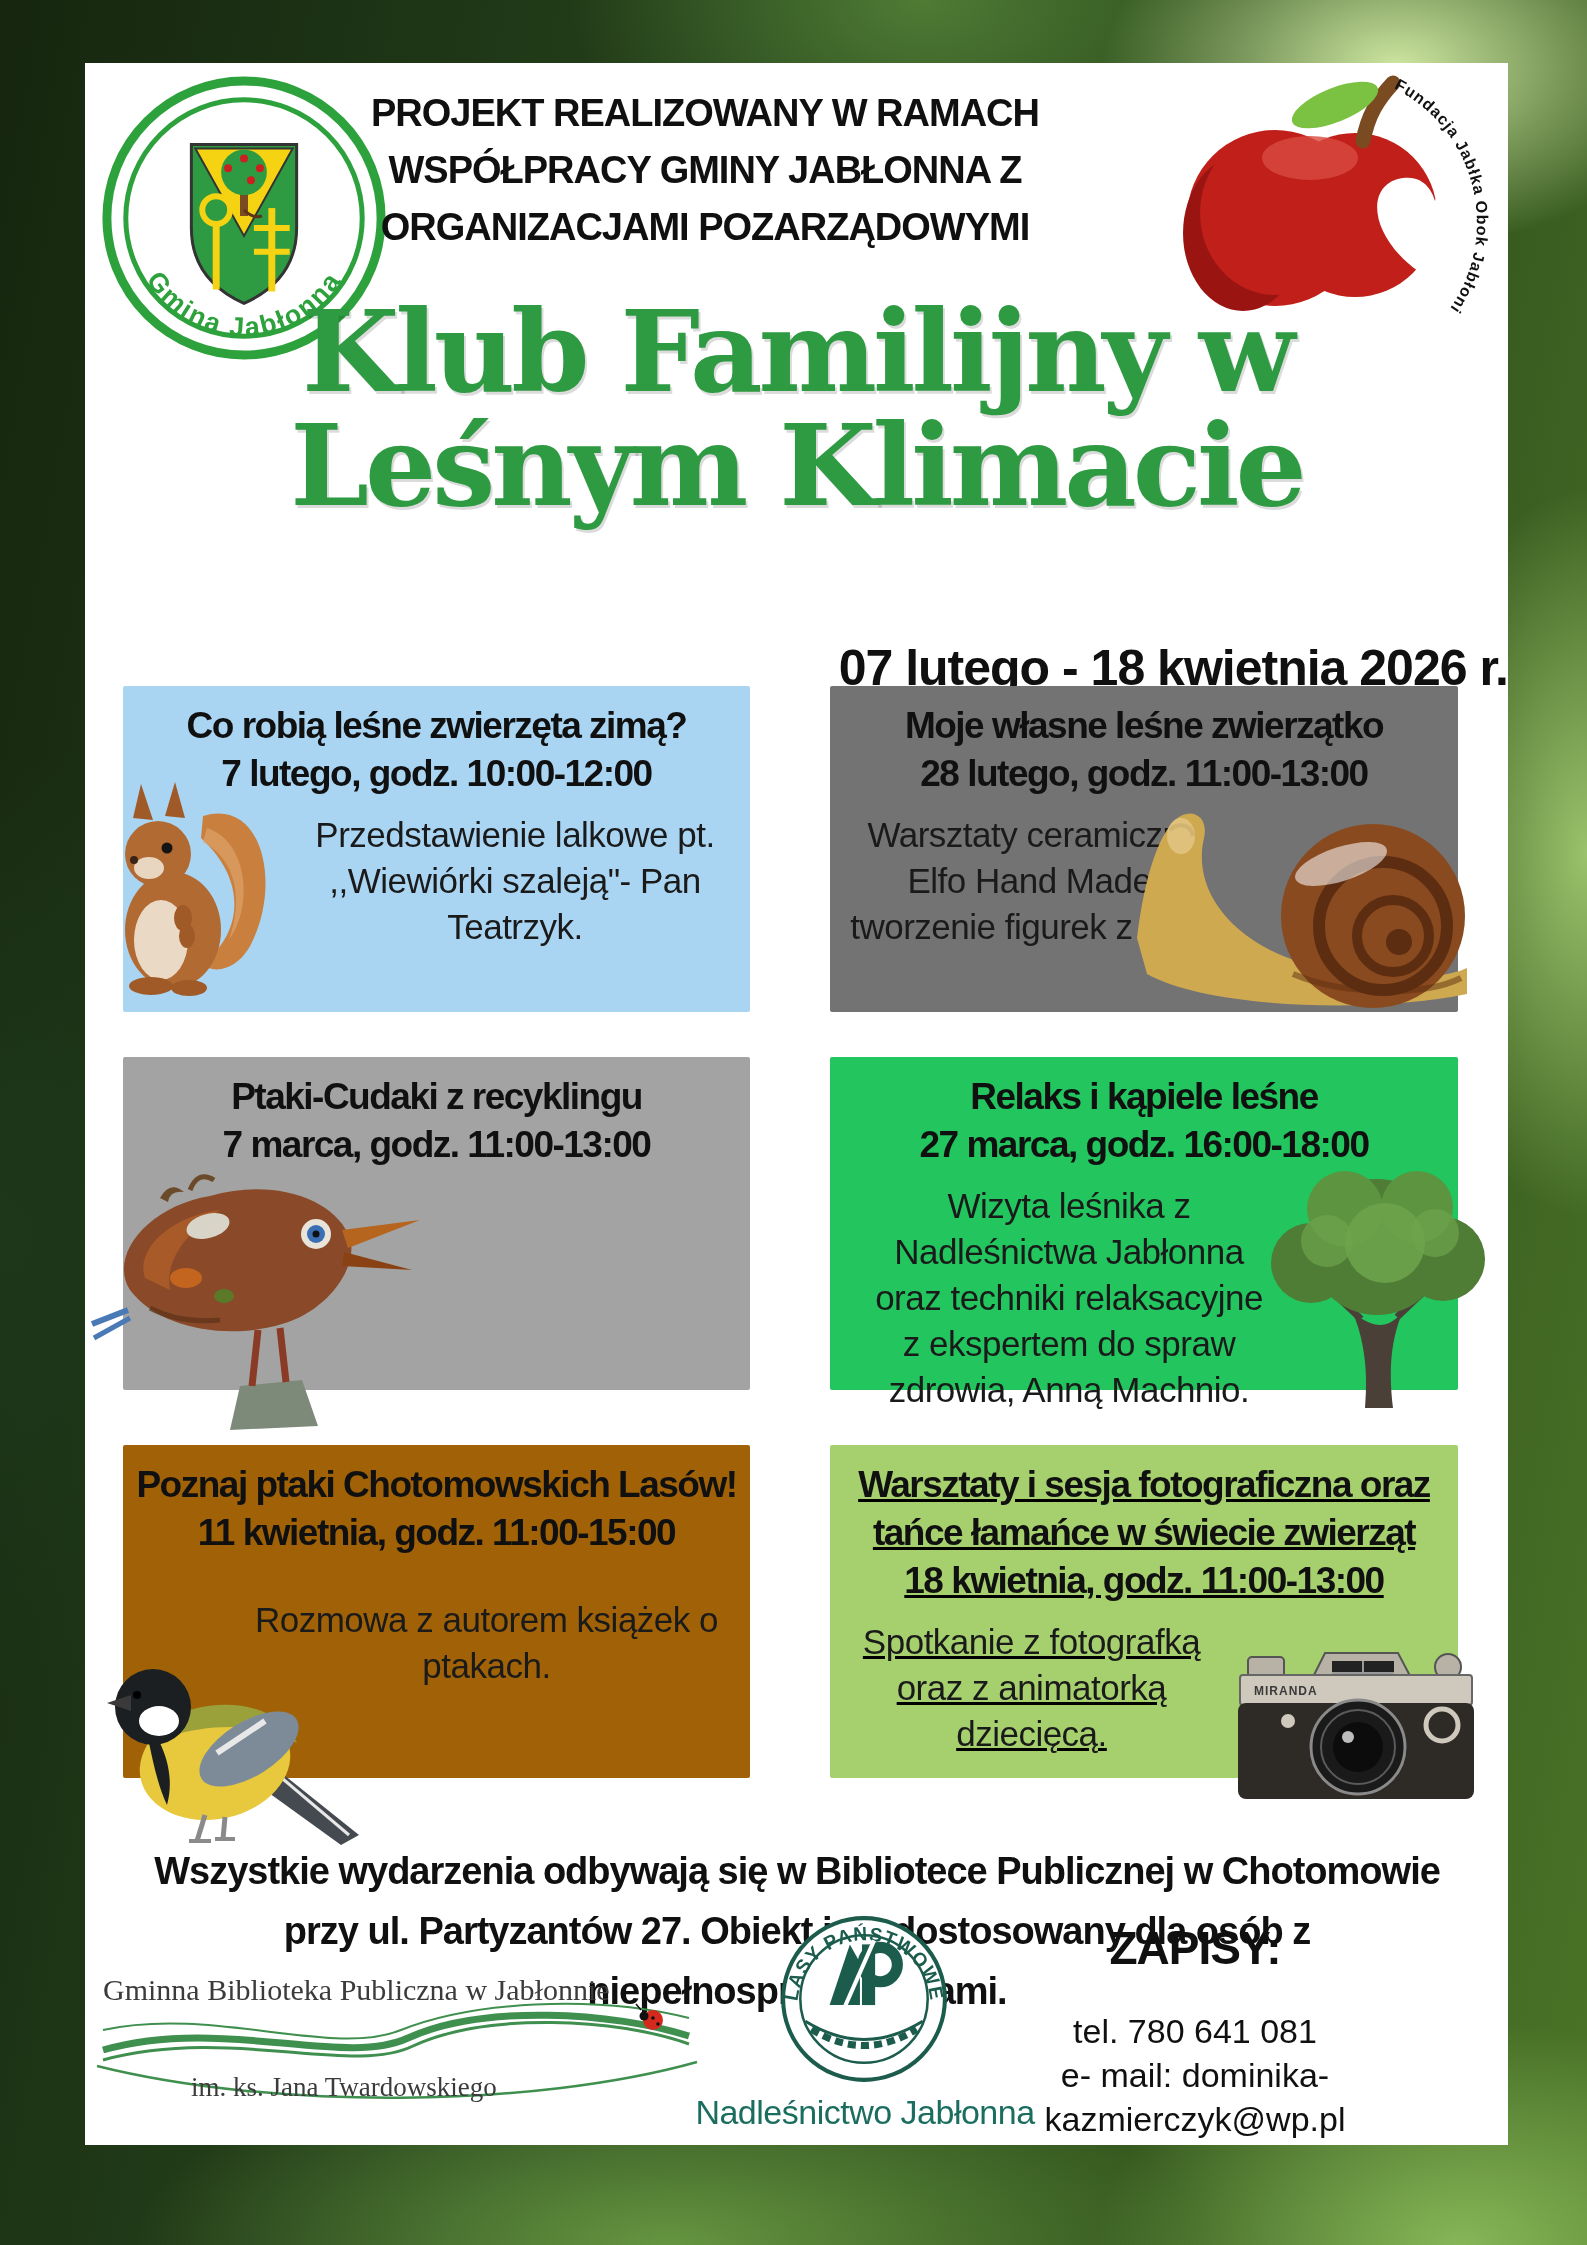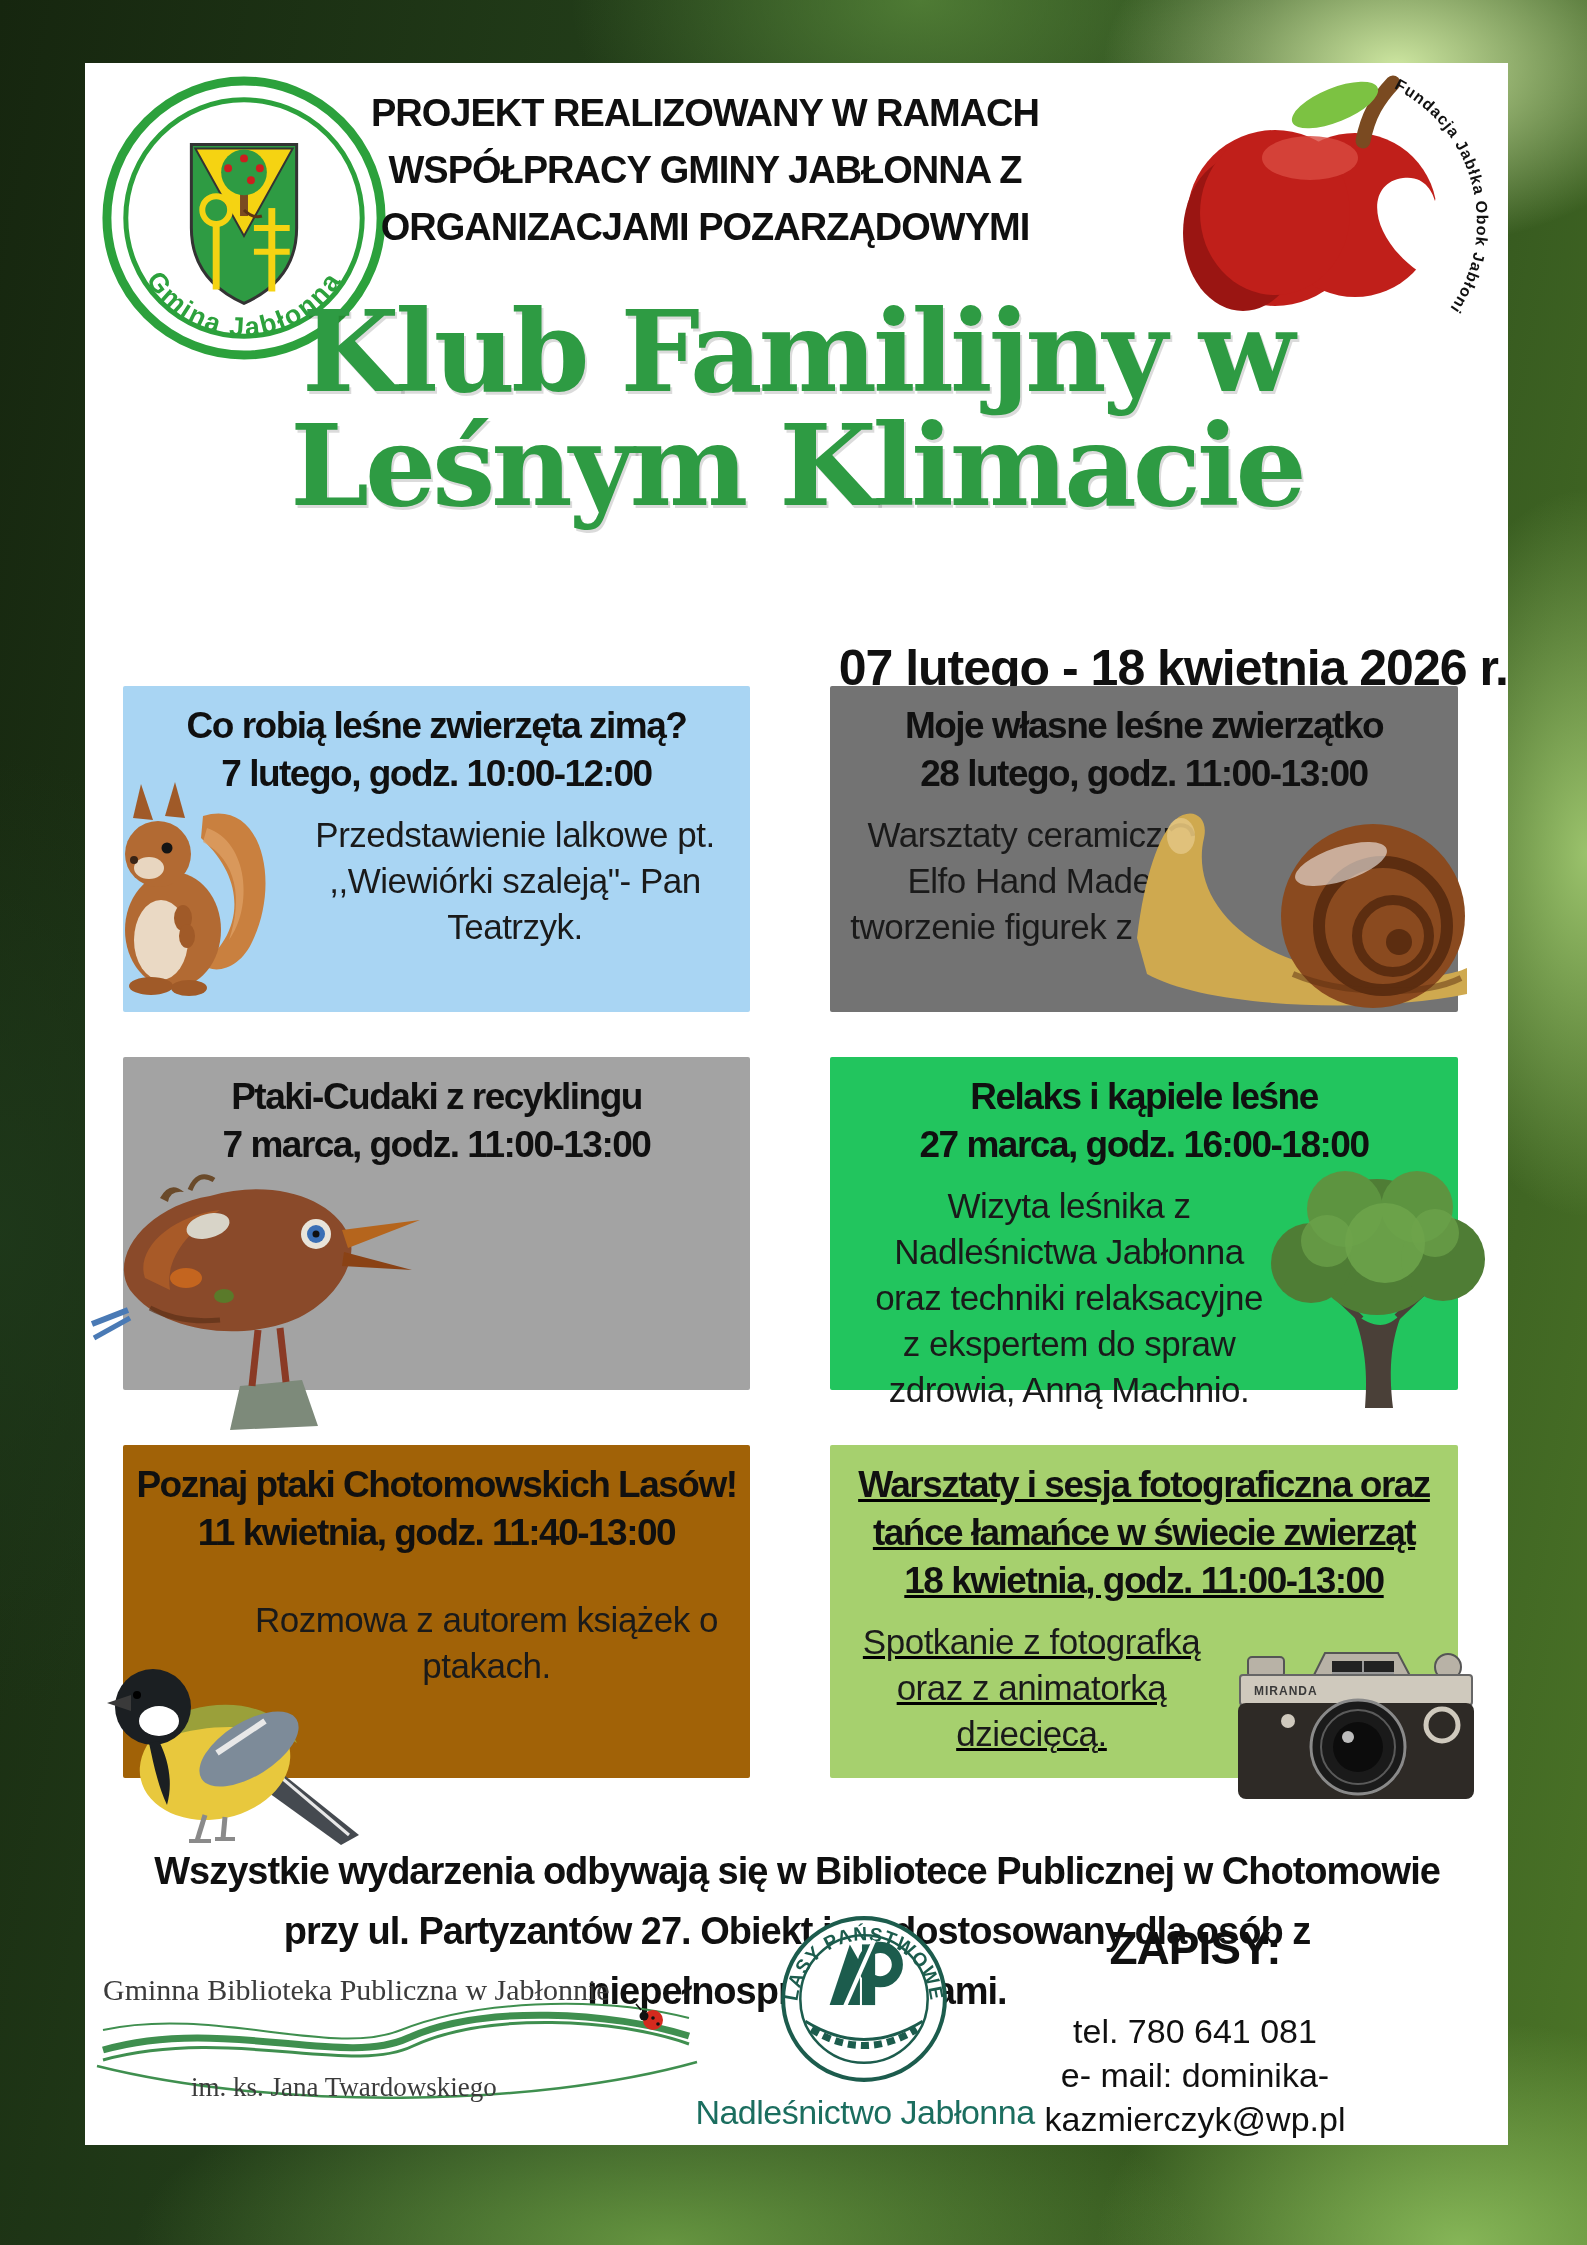--- a/index.html
+++ b/index.html
@@ -130,21 +130,21 @@
     <h3>Ptaki-Cudaki z recyklingu</h3>
     <h4>7 marca, godz. 11:00-13:00</h4>
   </section>
   <section class="card c4" style="background: #22c55e;">
     <h3>Relaks i kąpiele leśne</h3>
     <h4>27 marca, godz. 16:00-18:00</h4>
     <p class="b3">Wizyta leśnika z Nadleśnictwa Jabłonna oraz techniki relaksacyjne z ekspertem do spraw zdrowia, Anną Machnio.</p>
   </section>
   <section class="card c5" style="background: #a16207;">
     <h3>Poznaj ptaki Chotomowskich Lasów!</h3>
-    <h4>11 kwietnia, godz. 11:40-13:00</h4>
+    <h4>11 kwietnia, godz. 11:00-15:00</h4>
     <p class="b4">Rozmowa z autorem książek o ptakach.</p>
   </section>
   <section class="card c6" style="background: rgb(166, 208, 110);">
     <h3>Warsztaty i sesja fotograficzna oraz tańce łamańce w świecie zwierząt</h3>
     <h4>18 kwietnia, godz. 11:00-13:00</h4>
     <p class="b5">Spotkanie z fotografką oraz z animatorką dziecięcą.</p>
   </section>
 
   <svg class="abs" style="left:18px;top:705px" width="175" height="235" viewBox="0 0 175 235">
     <path d="M 100 48 C 158 30 178 112 150 172 C 138 200 113 208 98 196 C 132 174 152 120 98 70 Z" fill="#c9803f"></path>

